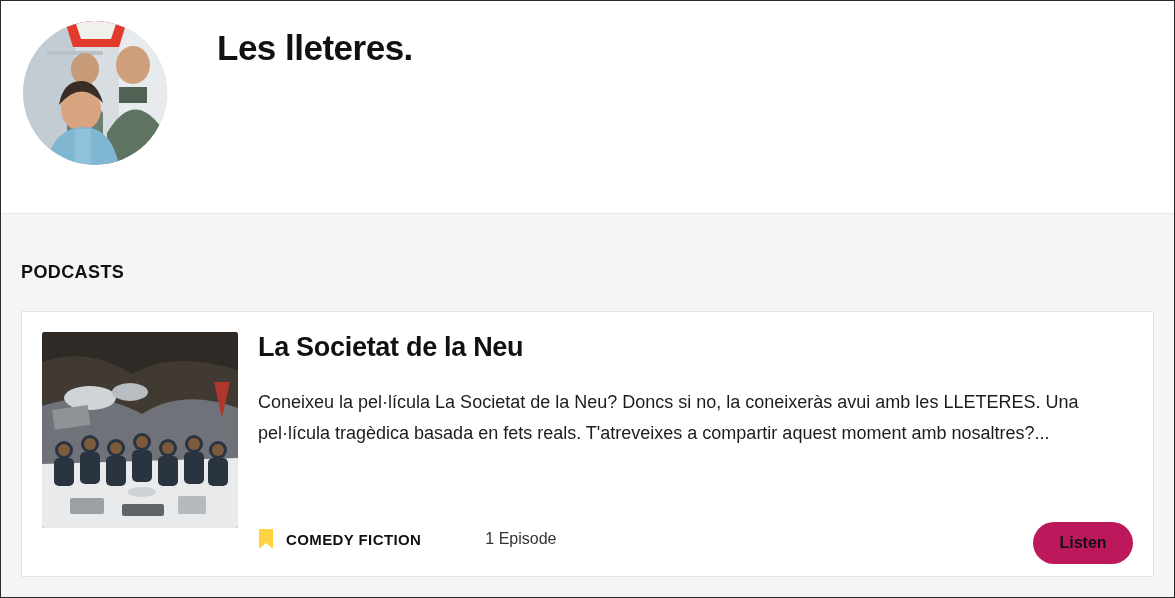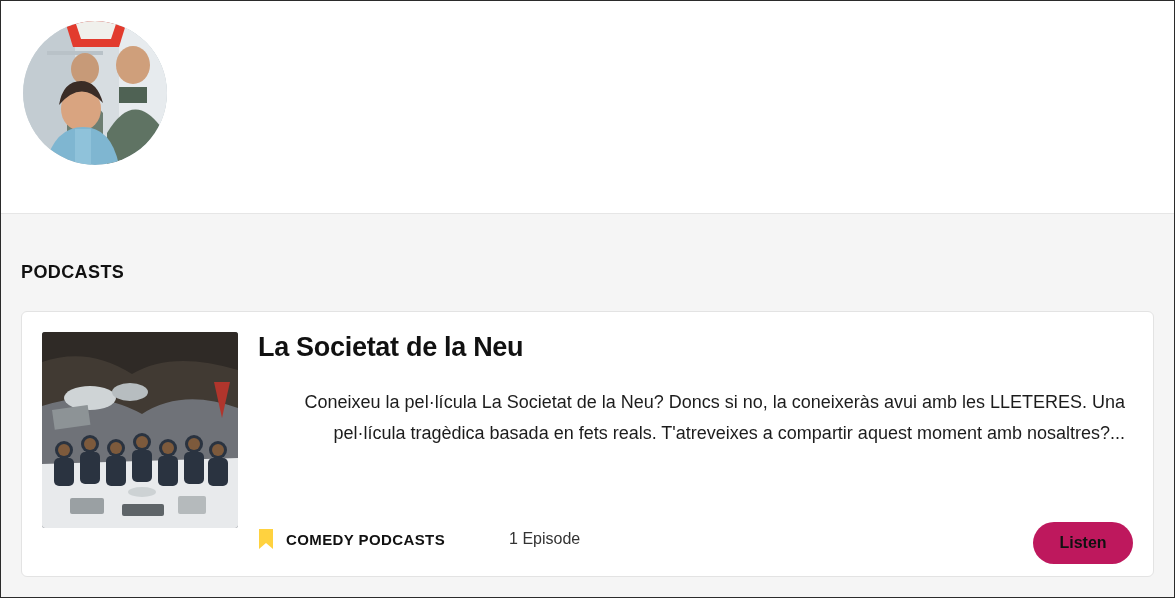--- a/index.html
+++ b/index.html
@@ -79,21 +79,21 @@
     color: #111111;
     padding: 48px 0 0 20px;
     margin: 0;
   }
 
   .card {
     position: relative;
     margin: 28px 20px 0 20px;
     background: #ffffff;
     border: 1px solid #e3e3e3;
-    border-radius: 6px;
+    border-radius: 1px;
     padding: 20px;
     display: flex;
     box-sizing: border-box;
     min-height: 266px;
   }
   .card-art {
     width: 196px;
     height: 196px;
     min-width: 196px;
     border-radius: 3px;
@@ -111,23 +111,22 @@
     font-size: 27px;
     font-weight: bold;
     letter-spacing: -0.3px;
     margin: 0 0 24px 0;
     color: #111111;
   }
   .card-desc {
     font-size: 18px;
     line-height: 1.72;
     color: #1c1c1c;
-    margin: 8px;
+    margin: 0;
     max-width: 880px;
-    text-align: right;
   }
 
   .card-meta {
     position: absolute;
     left: 20px;
     bottom: 0;
     display: flex;
     align-items: center;
     height: 34px;
   }
@@ -197,20 +196,21 @@
 
           <ellipse cx="58" cy="88" rx="20" ry="22" fill="#d9a480"></ellipse>
           <path d="M36 84 q22 -26 44 -2 q-6 -22 -22 -22 q-18 0 -22 24 Z" fill="#3a2c26"></path>
           <path d="M22 144 q10 -38 38 -38 q28 0 36 38 Z" fill="#7fb6d1"></path>
           <rect x="52" y="108" width="16" height="36" fill="#8fc2da"></rect>
         </g>
       </svg>
     </div>
 
     <div class="profile-text">
+      <h1 class="profile-title">Les lleteres.</h1>
     </div>
   </div>
 
   <div class="section">
     <h2 class="section-title">PODCASTS</h2>
 
     <div class="card">
 
       <div class="card-art">
         <svg width="196" height="196" viewBox="0 0 196 196" aria-hidden="true">
@@ -263,21 +263,21 @@
       <div class="card-body">
         <h3 class="card-title">La Societat de la Neu</h3>
         <p class="card-desc">Coneixeu la pel·lícula La Societat de la Neu? Doncs si no, la coneixeràs avui amb les LLETERES. Una pel·lícula tragèdica basada en fets reals. T'atreveixes a compartir aquest moment amb nosaltres?...</p>
 
         <div class="card-meta">
           <span class="bookmark-icon">
             <svg width="16" height="22" viewBox="0 0 16 22" aria-hidden="true">
               <path d="M1 1 H15 V21 L8 15 L1 21 Z" fill="#ffd23f"></path>
             </svg>
           </span>
-          <span class="category">COMEDY PODCASTS</span>
+          <span class="category">COMEDY FICTION</span>
           <span class="episodes">1 Episode</span>
         </div>
 
         <button class="listen-btn">Listen</button>
       </div>
 
     </div>
   </div>
 
 </div>

